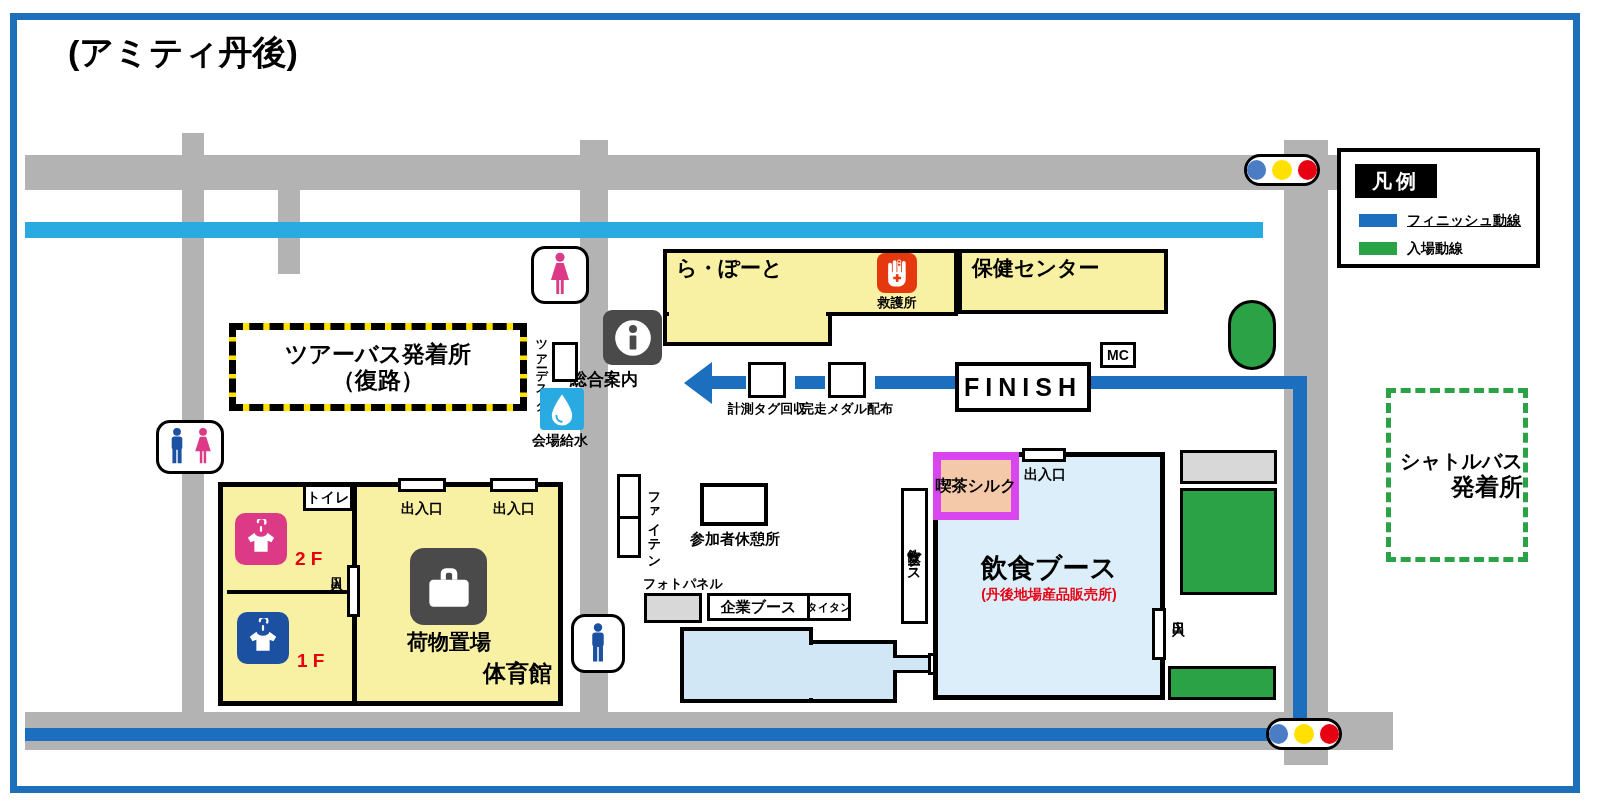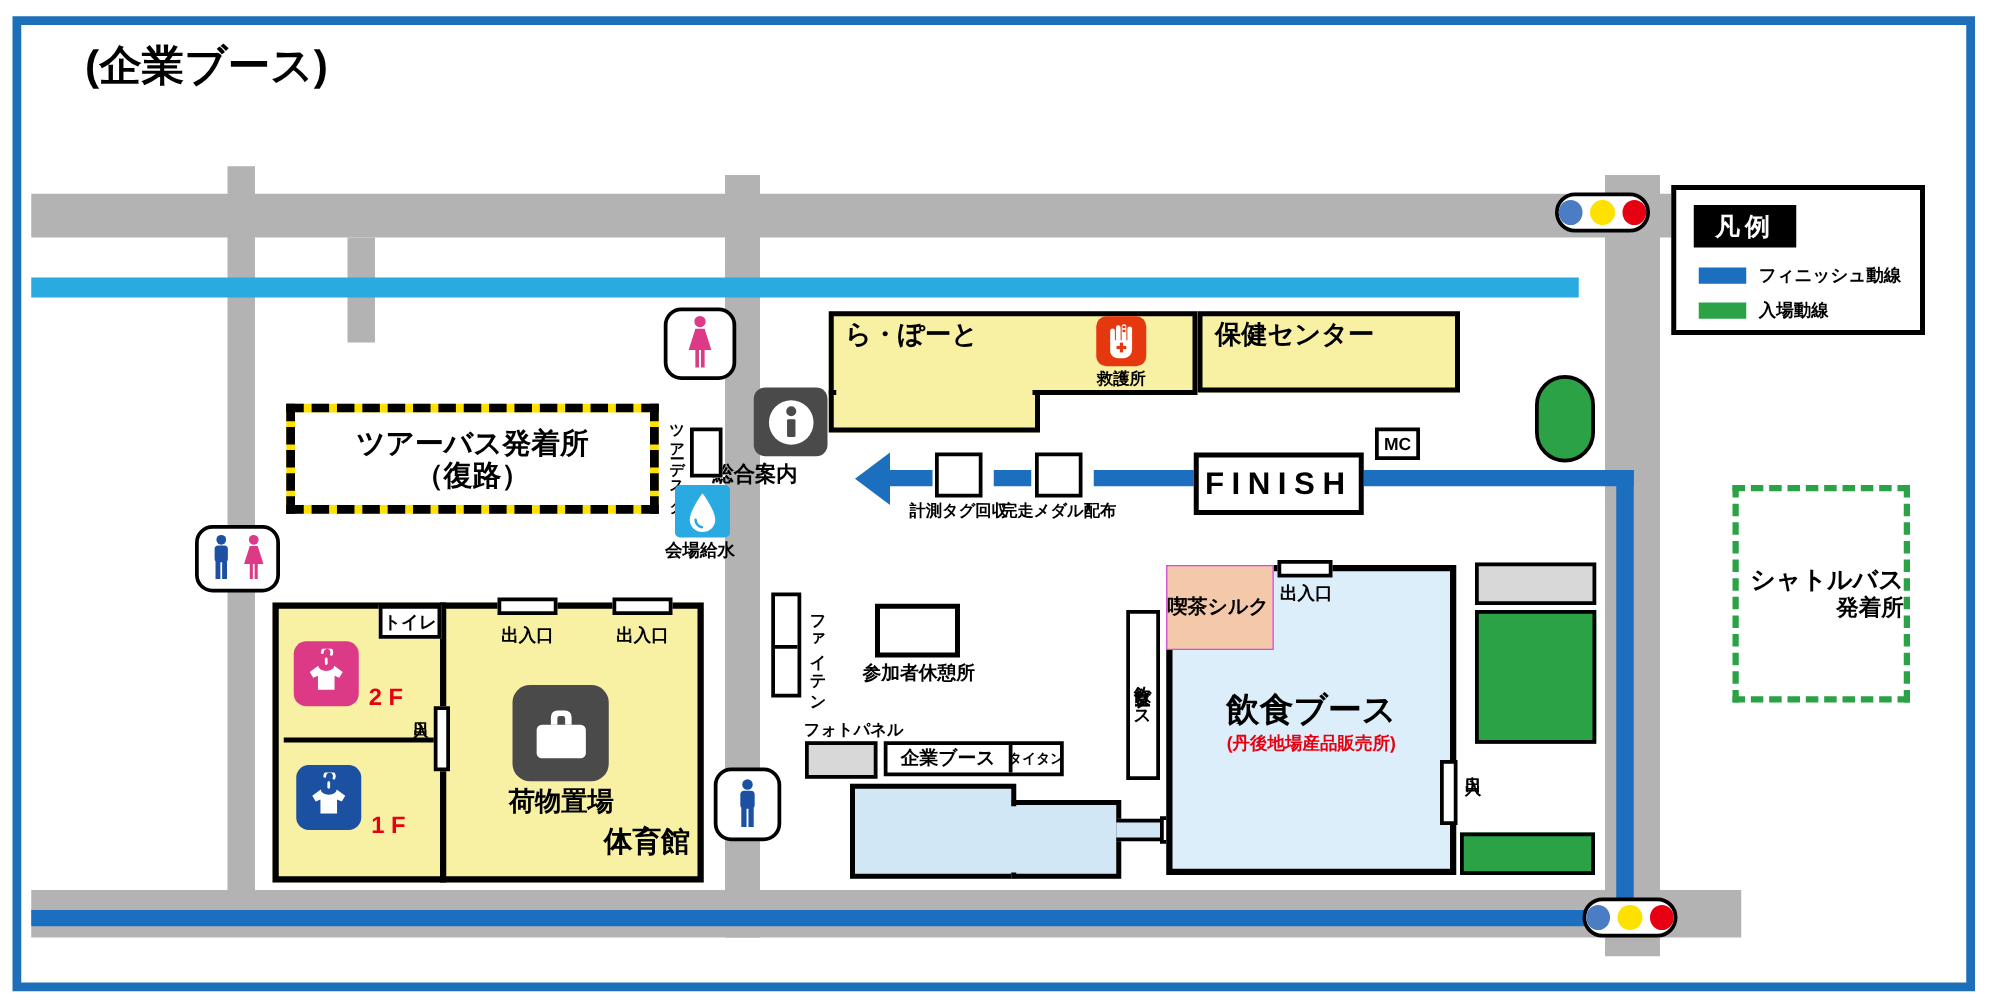--- a/index.html
+++ b/index.html
@@ -31,21 +31,21 @@
               border-bottom:21px solid transparent;border-right:28px solid #1B6FBE;}
 </style>
 </head>
 <body>
 
 <div class="stage">
 
   <div class="abs" style="left:10px;top:13px;width:1570px;height:780px;border:7px solid #1C6FB8;box-sizing:border-box;"></div>
 
   <div class="title-row">
-    <span class="title-sub">(企業ブース)</span>
+    <span class="title-sub">(アミティ丹後)</span>
   </div>
 
   <div class="road" style="left:25px;top:155px;width:1320px;height:35px;"></div>
   <div class="road" style="left:182px;top:133px;width:22px;height:579px;"></div>
   <div class="road" style="left:278px;top:190px;width:22px;height:84px;"></div>
   <div class="road" style="left:580px;top:140px;width:28px;height:610px;"></div>
   <div class="road" style="left:1284px;top:140px;width:44px;height:625px;"></div>
   <div class="road" style="left:25px;top:712px;width:1368px;height:38px;"></div>
 
   <div class="river" style="left:25px;top:222px;width:1238px;height:16px;"></div>
@@ -207,47 +207,47 @@
   </div>
 
   <div class="abs" style="left:680px;top:627px;width:133px;height:76px;background:#D2E7F6;border:4px solid #000;box-sizing:border-box;"></div>
   <div class="abs" style="left:809px;top:640px;width:88px;height:63px;background:#D2E7F6;border:4px solid #000;box-sizing:border-box;"></div>
   <div class="abs" style="left:807px;top:645px;width:10px;height:53px;background:#D2E7F6;"></div>
   <div class="abs" style="left:893px;top:655px;width:40px;height:18px;background:#D2E7F6;border-top:3px solid #000;border-bottom:3px solid #000;box-sizing:border-box;"></div>
   <div class="door" style="left:928px;top:653px;width:16px;height:22px;"></div>
   <div class="lbl" style="left:948px;top:656px;font-size:14px;">出入口</div>
 
   <div class="abs" style="left:933px;top:452px;width:232px;height:248px;background:#DCEEF9;border:5px solid #000;box-sizing:border-box;"></div>
-  <div class="abs" style="left:933px;top:452px;width:86px;height:68px;background:#F4C9A9;border:1px solid #d946ef;box-sizing:border-box;display:flex;align-items:center;">
+  <div class="abs" style="left:933px;top:452px;width:86px;height:68px;background:#F4C9A9;border:8px solid #d946ef;box-sizing:border-box;display:flex;align-items:center;justify-content:center;">
     <span class="lbl" style="position:static;font-size:16px;">喫茶シルク</span>
   </div>
   <div class="door" style="left:1022px;top:448px;width:44px;height:14px;"></div>
   <div class="lbl" style="left:1024px;top:466px;font-size:14px;">出入口</div>
   <div class="lbl ctr" style="left:948px;top:553px;width:202px;font-size:27px;">飲食ブース</div>
   <div class="lbl ctr" style="left:942px;top:586px;width:214px;font-size:14px;color:#E60012;">(丹後地場産品販売所)</div>
   <div class="door" style="left:1152px;top:608px;width:14px;height:52px;"></div>
   <div class="lbl vtext" style="left:1170px;top:611px;font-size:13px;">出入口</div>
 
   <div class="green-block" style="left:1228px;top:300px;width:48px;height:70px;border-radius:24px;"></div>
   <div class="gray-block" style="left:1180px;top:450px;width:97px;height:34px;"></div>
   <div class="green-block" style="left:1180px;top:488px;width:97px;height:107px;"></div>
   <div class="green-block" style="left:1168px;top:666px;width:108px;height:34px;"></div>
 
   <div class="abs" style="left:1386px;top:388px;width:142px;height:174px;border:5px dashed #2BA245;box-sizing:border-box;background:#fff;display:flex;flex-direction:column;align-items:flex-end;justify-content:center;">
     <span class="lbl ctr" style="position:static;font-size:20px;">シャトルバス</span>
-    <span class="lbl ctr" style="position:static;font-size:18px;">発着所</span>
+    <span class="lbl ctr" style="position:static;font-size:24px;">発着所</span>
   </div>
 
   <div class="abs" style="left:1337px;top:148px;width:203px;height:120px;background:#fff;border:4px solid #000;box-sizing:border-box;">
     <div style="position:absolute;left:14px;top:12px;width:82px;height:34px;background:#000;display:flex;align-items:center;justify-content:center;">
       <span style="color:#fff;font-weight:bold;font-size:20px;letter-spacing:4px;">凡例</span>
     </div>
     <div style="position:absolute;left:18px;top:60px;display:flex;align-items:center;gap:10px;">
       <span class="legend-swatch" style="background:#1B6FBE;"></span>
-      <span class="lbl" style="position:static;font-size:14px;">フィニッシュ動線</span>
+      <span class="lbl" style="position:static;font-size:14px;text-decoration:underline;">フィニッシュ動線</span>
     </div>
     <div style="position:absolute;left:18px;top:88px;display:flex;align-items:center;gap:10px;">
       <span class="legend-swatch" style="background:#2BA245;"></span>
       <span class="lbl" style="position:static;font-size:14px;">入場動線</span>
     </div>
   </div>
 
   <div class="pill" style="left:1244px;top:154px;width:76px;height:32px;">
     <i style="background:#4A7DC4;"></i>
     <i style="background:#FFE100;"></i>

